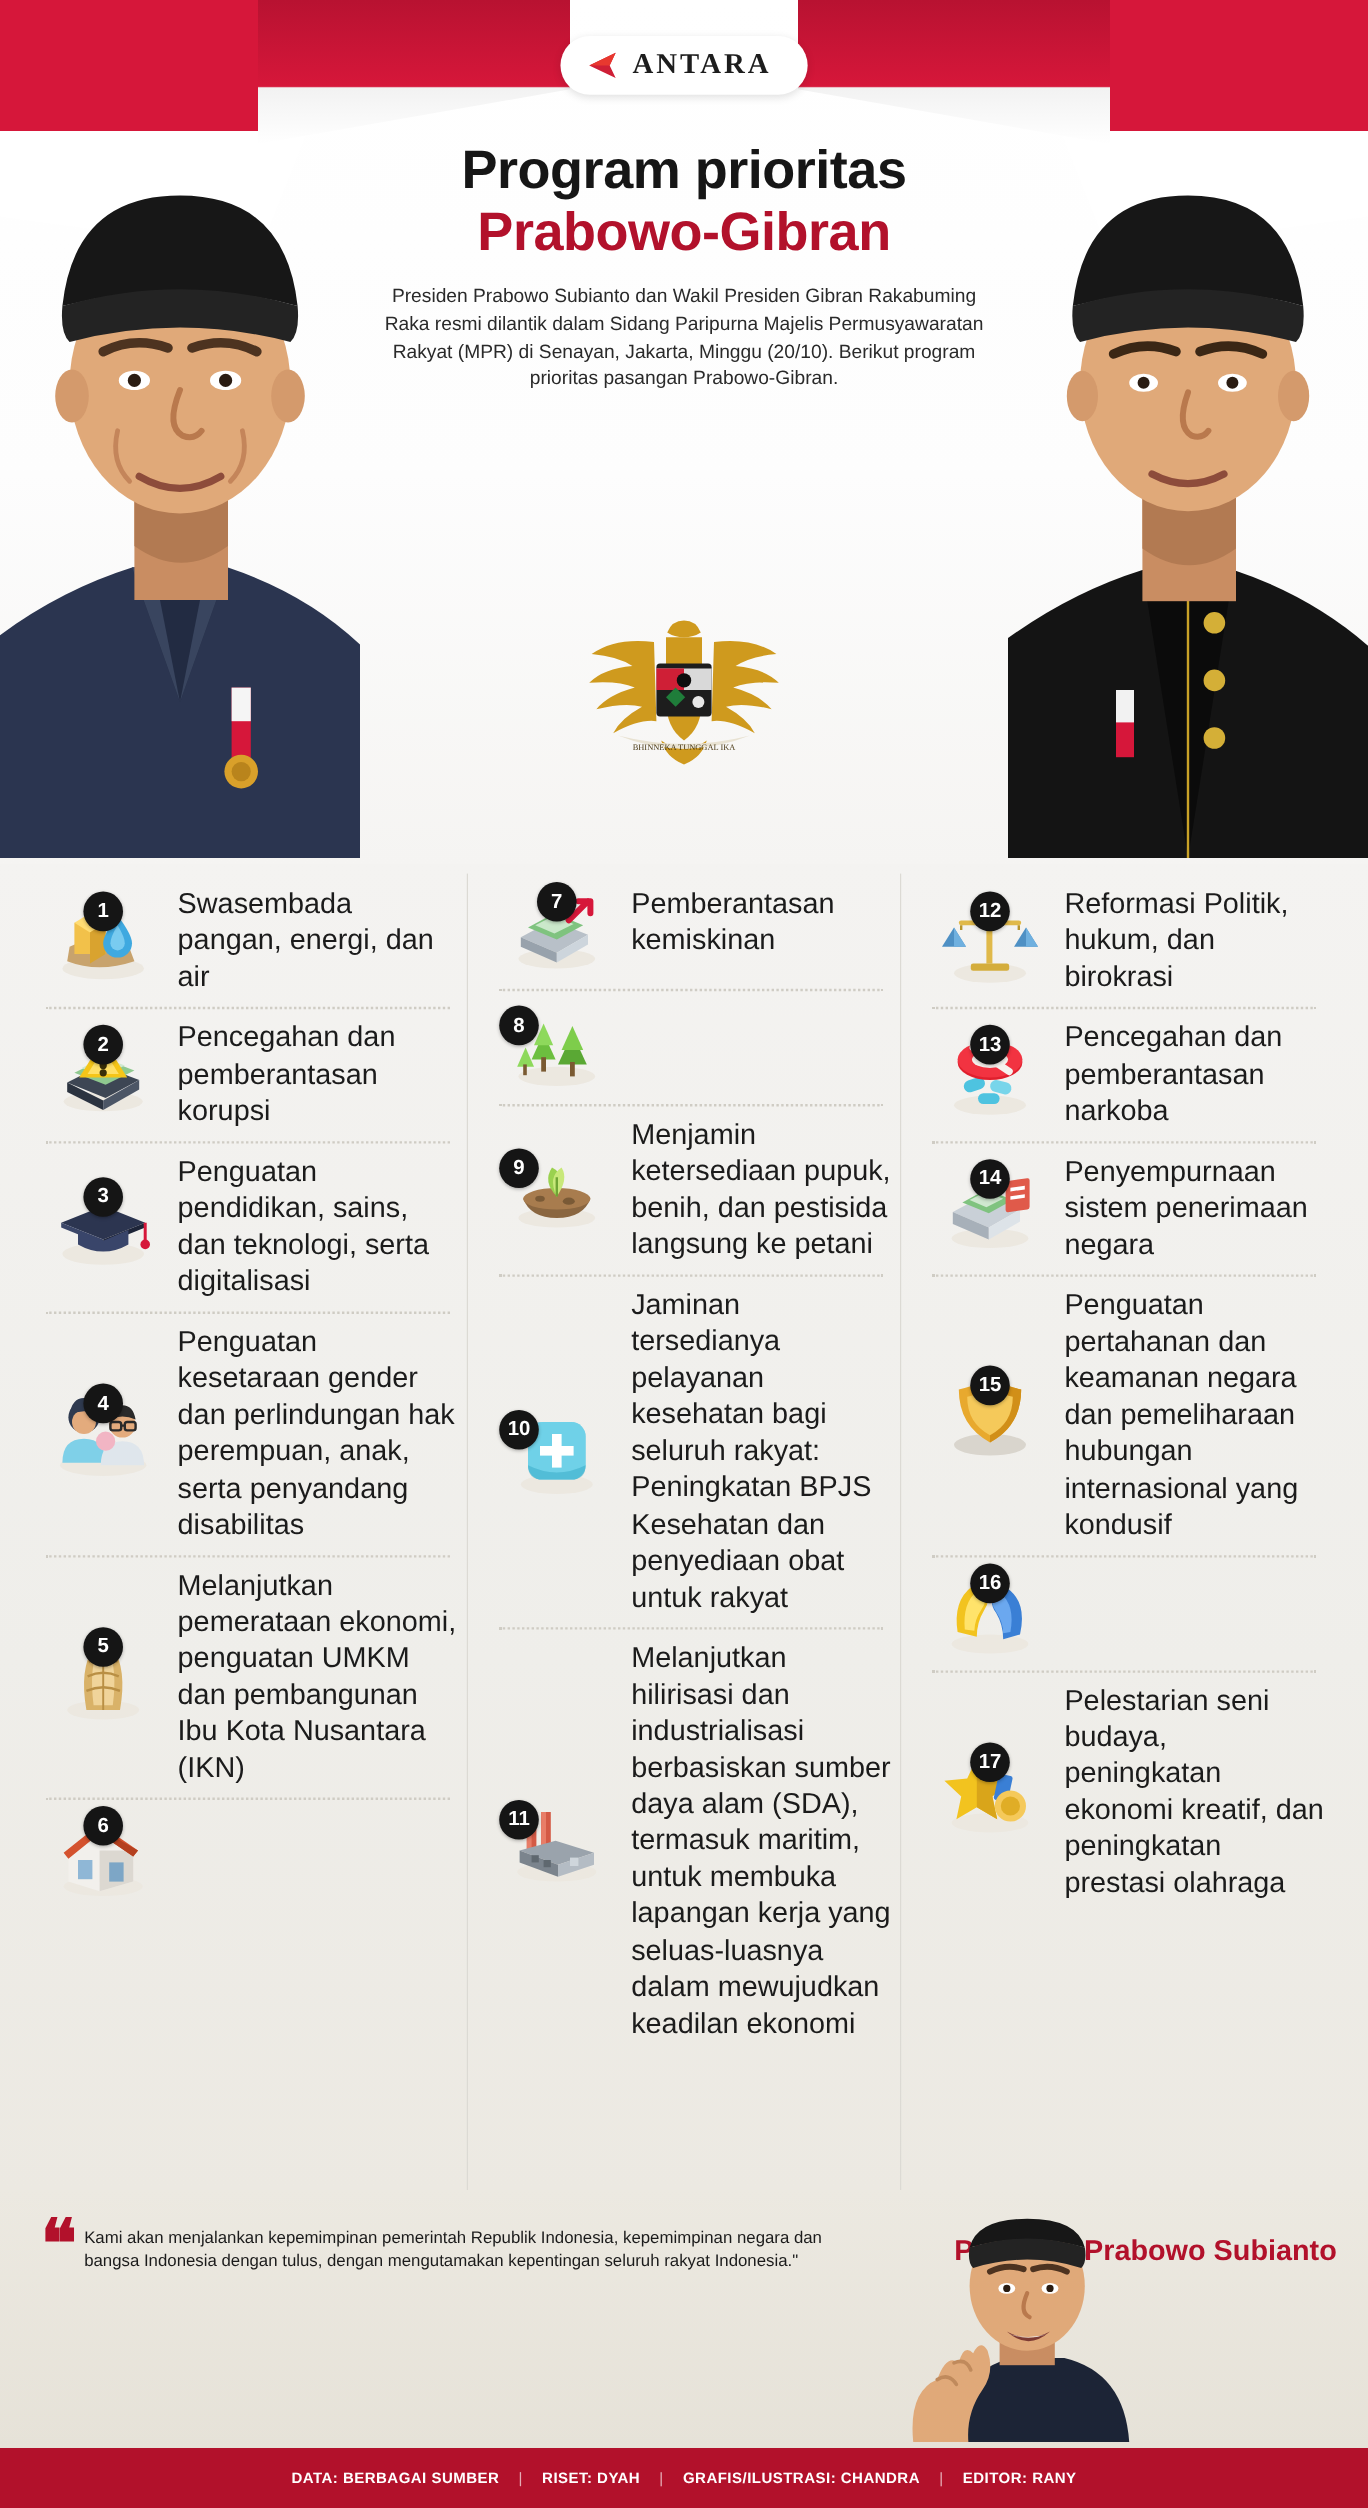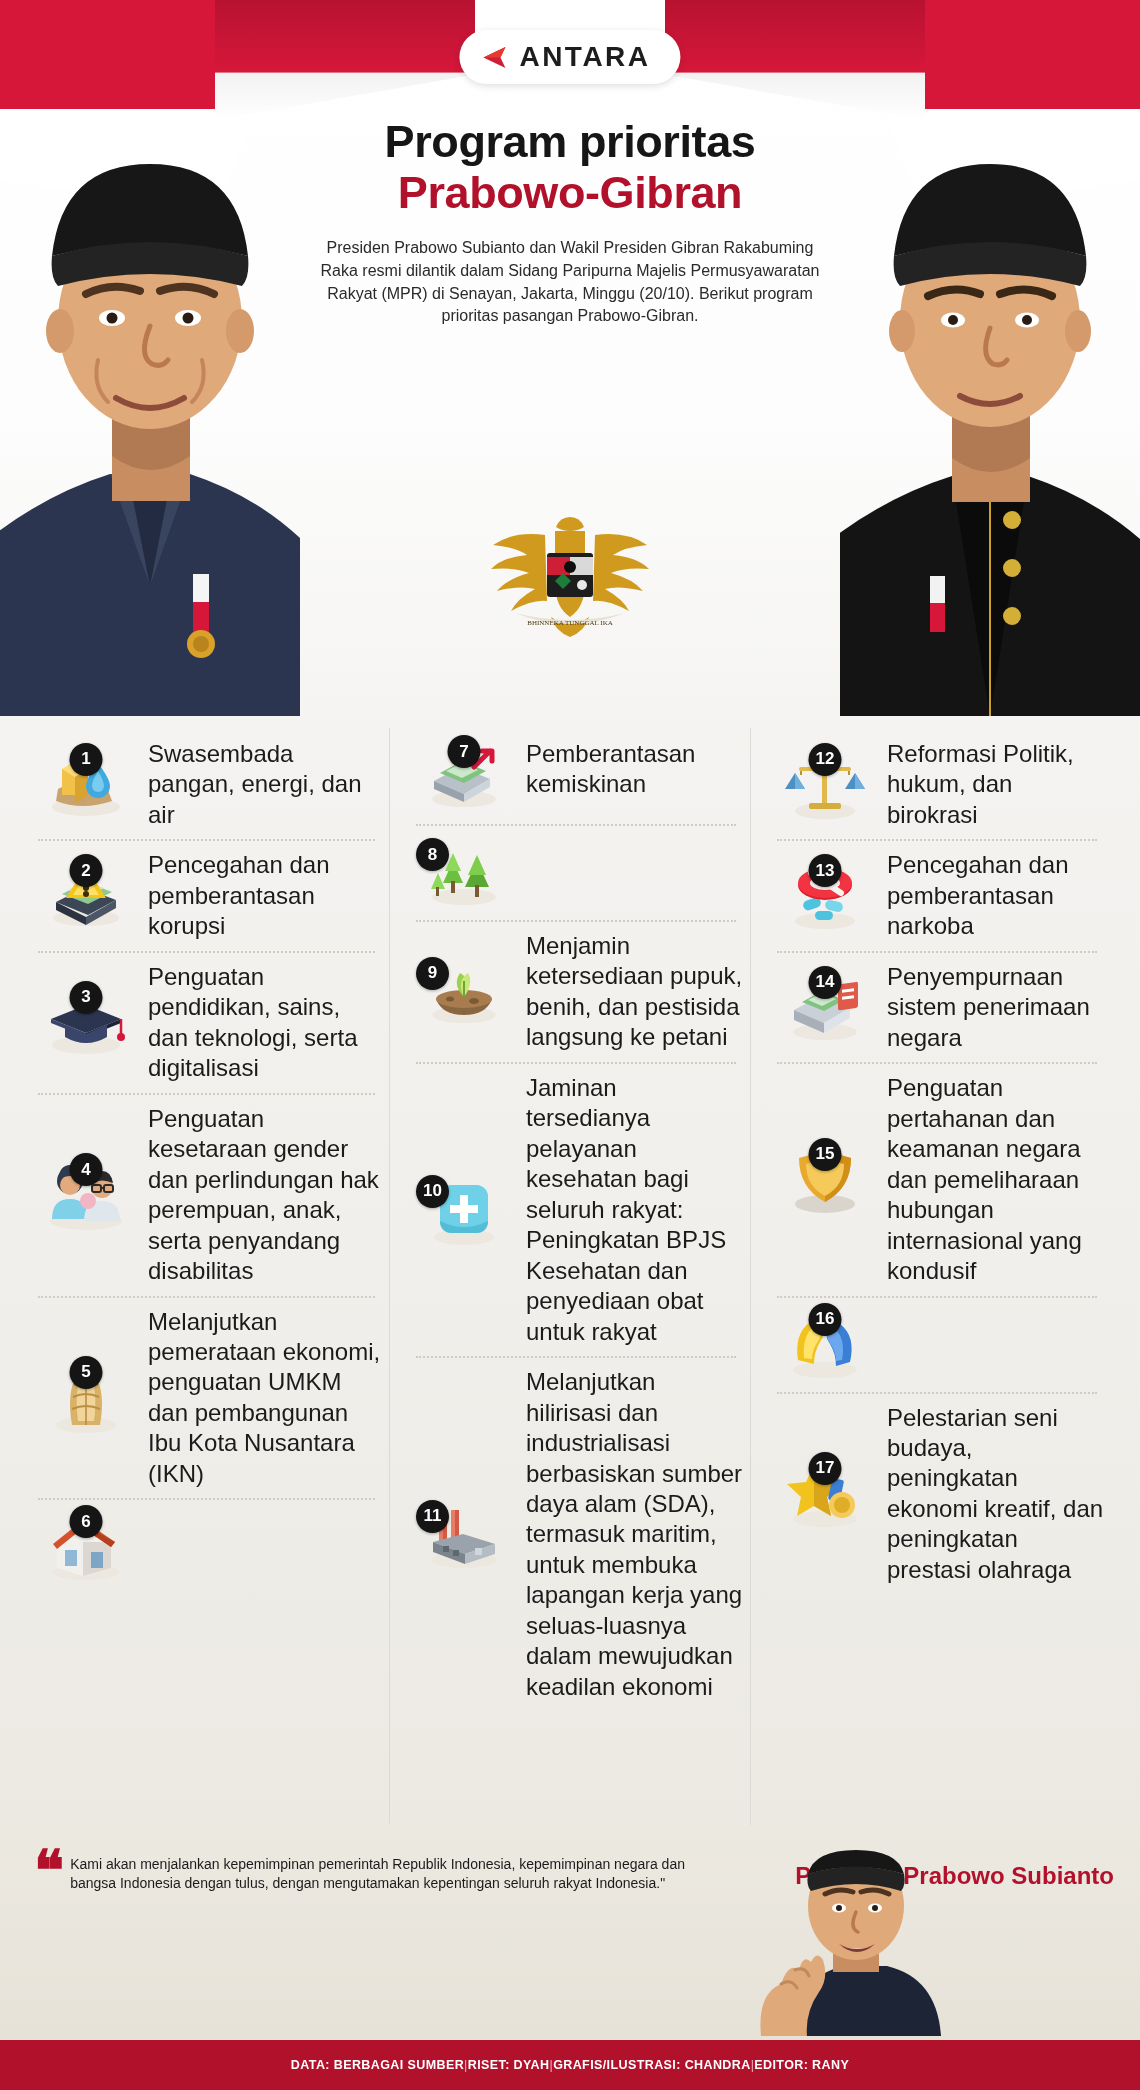--- a/index.html
+++ b/index.html
@@ -43,21 +43,21 @@
   .logo-pill {
     position: absolute; left: 50%; transform: translateX(-50%); top: 30px;
     background: #fff; border-radius: 30px; padding: 11px 30px 11px 22px;
     display: flex; align-items: center; gap: 11px;
     box-shadow: 0 2px 7px rgba(0,0,0,.13); z-index: 6;
   }
   .logo-mark {
     width: 27px; height: 27px; position: relative;
   }
   .logo-mark svg { display:block; }
-  .logo-text { font-size: 28px; font-weight: 700; letter-spacing: 2.5px; color:#1d1d1d; }
+  .logo-text { font-size: 24px; font-weight: 700; letter-spacing: 2.5px; color:#1d1d1d;font-family:Liberation Serif, serif; }
 
   
   .portrait { position: absolute; bottom: 0; z-index: 2; }
   .portrait.left { left: 0; }
   .portrait.right { right: 0; }
 
   .title-block {
     position: absolute; left: 50%; transform: translateX(-50%); top: 118px;
     width: 520px; text-align: center; z-index: 5;
   }
@@ -118,21 +118,21 @@
   .quote-text { font-size: 14px; line-height: 1.36; color: #1b1b1b; max-width: 640px; padding-top: 4px;}
   .quote-person {
     position: absolute; right: 26px; top: 36px; text-align: left;
     font-size: 24px; font-weight: 800; color: #b2112b; line-height: 1.22;
   }
   .quote-figure { position: absolute; right: 175px; bottom: 0; }
 
   
   .footer {
     height: 50px; background: #b2112b; color: #fff;
-    display: flex; align-items: center; justify-content: center; 
+    display: flex; align-items: center; justify-content: center; gap: 16px;
     font-size: 12.5px; letter-spacing: .4px; font-weight: 700;
   }
   .footer .sep { opacity: .65; font-weight: 400; }
 </style>
 </head>
 <body>
 
 <div class="header">
   <div class="ribbon-left"></div>
   <div class="ribbon-mid-left"></div>

